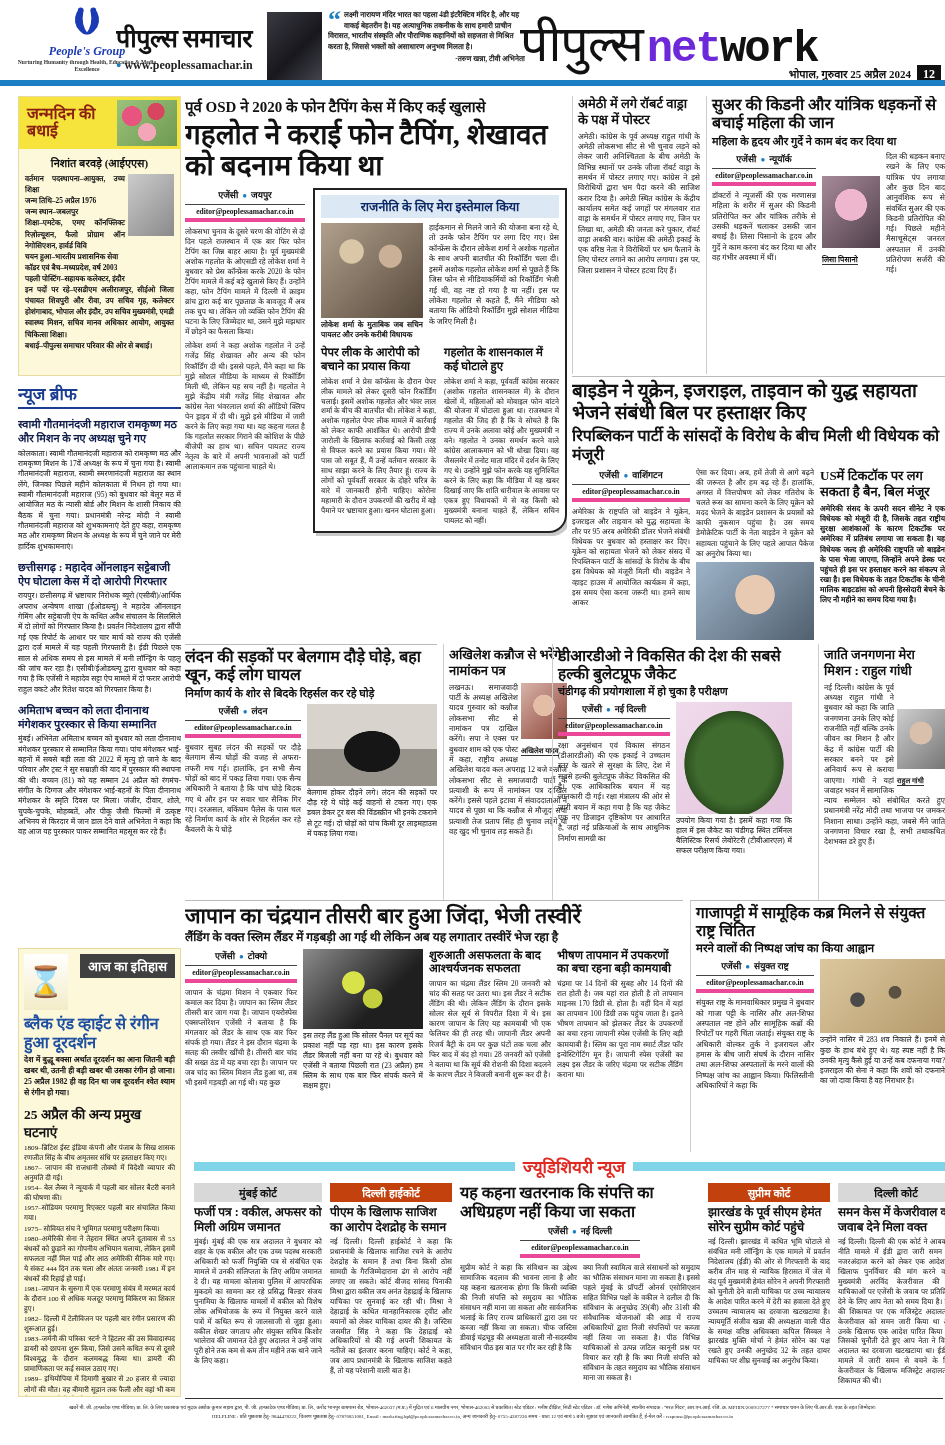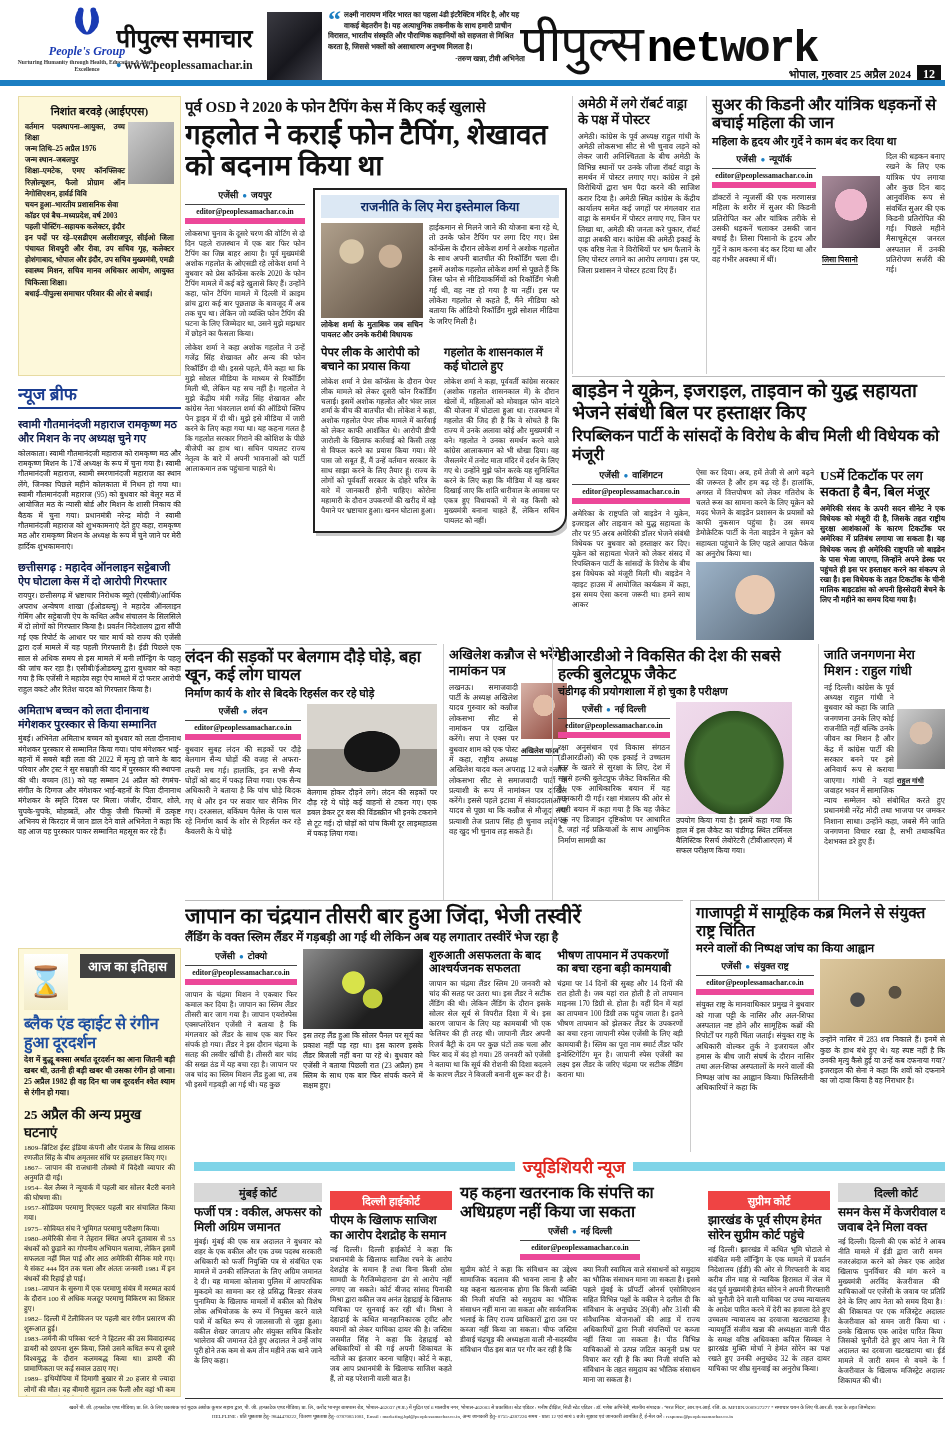--- a/index.html
+++ b/index.html
@@ -12,31 +12,31 @@
   .pg-script { color:#1a3bb3; font-style:italic; font-weight:bold; font-size:12px; font-family:"Liberation Serif", serif; }
   .pg-tag { color:#333; font-size:5.6px; font-weight:bold; line-height:1.3; }
   .paper-name { font-size:25px; font-weight:900; letter-spacing:-0.5px; white-space:nowrap; }
   .site-row { font-size:12px; font-weight:bold; margin-top:4px; color:#222; }
   .bdot-sm { color:#1b7ec2; font-size:9px; vertical-align:1px; margin-right:3px; }
   .quote-block { font-size:7.3px; font-weight:bold; color:#222; line-height:1.45; }
   .qmark { float:left; color:#1b7ec2; font-size:26px; line-height:0.8; margin-right:3px; font-family:"Liberation Serif", serif; }
   .q-attr { text-align:right; margin-top:2px; }
   .net-line { white-space:nowrap; }
   .net-hindi { font-size:50px; font-weight:400; letter-spacing:-1px; }
-  .net-red { font-family:"Liberation Mono", monospace; font-weight:bold; font-size:44px; color:#000000; letter-spacing:-2px; }
+  .net-red { font-family:"Liberation Mono", monospace; font-weight:bold; font-size:44px; color:#6d28d9; letter-spacing:-2px; }
   .net-black { font-family:"Liberation Mono", monospace; font-weight:bold; font-size:44px; color:#111; letter-spacing:-2px; }
   .date-row { position:absolute; right:2px; bottom:0; font-size:11px; font-weight:bold; }
   .page-box { display:inline-block; background:#111; color:#fff; font-size:12px; font-weight:bold; padding:2px 6px; margin-left:6px; }
   .blue-rule { background:#1b7ec2; }
 
   
   .kicker { font-size:15px; font-weight:800; }
   .byl { font-size:9px; font-weight:bold; text-align:center; }
   .bdot { color:#1b7ec2; margin:0 4px; font-size:8px; }
-  .eml { font-size:7.5px; font-weight:bold; text-align:center; border-top:1px solid #444; border-bottom:6px solid #ec4899; padding:2px 0; margin:3px 0 5px 0; }
+  .eml { font-size:7.5px; font-weight:bold; text-align:center; border-top:1px solid #444; border-bottom:4px solid #ec4899; padding:2px 0; margin:3px 0 5px 0; }
   .bodytx { font-size:7.6px; line-height:1.36; text-align:justify; }
   .caption { font-size:7.5px; line-height:1.36; text-align:justify; margin-top:2px; }
   .pname { font-size:7.6px; font-weight:bold; border-bottom:1px solid #333; display:inline-block; margin-top:2px; }
   .ph { width:100%; }
 
   
   .ph-dark   { background:linear-gradient(135deg,#3a3a42,#17171d 55%,#474750); }
   .ph-gray   { background:linear-gradient(135deg,#cccccc,#8a8a8a); }
   .ph-flowers{ background:radial-gradient(circle at 25% 35%,#e75480 18%,transparent 19%),radial-gradient(circle at 65% 25%,#d8455f 16%,transparent 17%),radial-gradient(circle at 50% 70%,#f3a6b8 20%,transparent 21%),linear-gradient(135deg,#9bc27a,#6f9a52); }
   .ph-gehlot { background:radial-gradient(circle at 30% 30%,#d9c7a8 12%,transparent 13%),radial-gradient(circle at 68% 35%,#c9b096 12%,transparent 13%),linear-gradient(135deg,#b0a08c,#57493c); }
@@ -92,21 +92,21 @@
   .sep-l { border-left:1px solid #ccc; }
   .band { border-top:1px solid #bbb; }
 
   
   .jud-head { display:flex; align-items:center; gap:8px; margin-bottom:5px; }
   .cyan-bar { height:9px; background:#7fd4e8; flex:1; }
   .jud-title { color:#e02a22; font-size:17px; font-weight:900; white-space:nowrap; }
   .jud-cols { display:flex; gap:8px; }
   .court-label { font-size:11px; font-weight:800; text-align:center; padding:2px 0; margin-bottom:3px; }
   .lbl-gray { background:#d8d8d8; color:#111; }
-  .lbl-blue { background:#ef4444; color:#fff;margin-top:8px; }
+  .lbl-blue { background:#c2410c; color:#fff; }
   .c-h { font-size:12px; font-weight:900; line-height:1.22; margin-bottom:3px; }
   .cen-h { font-size:16px; font-weight:900; line-height:1.2; margin-bottom:3px; }
 
   
   .f-rule { margin-left:185px; width:758px; border-top:1.5px solid #333; }
   .f-lines { text-align:center; font-size:5px; color:#222; line-height:1.8; padding:4px 12px; }
 </style>
 </head>
 <body>
 
@@ -140,20 +140,24 @@
         <span class="net-red">net</span><span class="net-black">work</span>
       </div>
       <div class="date-row">
         <span>भोपाल, गुरुवार 25 अप्रैल 2024</span><span class="page-box">12</span>
       </div>
     </div>
     <div class="abs blue-rule" style="left:0;top:80px;width:945px;height:6px;"></div>
   </div>
 
   <div class="abs box-cream" style="left:18px;top:96px;width:163px;height:280px;">
+    <div class="bd-head">
+      <div class="bd-title">जन्मदिन की बधाई</div>
+      <div class="bd-flowers ph-flowers"></div>
+    </div>
     <div class="bd-body">
       <div class="bd-name">निशांत बरवड़े (आईएएस)</div>
       <div class="bd-photo ph-gray"></div>
       <div>
           <div class="li">वर्तमान पदस्थापना–आयुक्त, उच्च शिक्षा</div>
           <div class="li">जन्म तिथि–25 अप्रैल 1976</div>
           <div class="li">जन्म स्थान–जबलपुर</div>
           <div class="li">शिक्षा–एमटेक, एमए कॉनफ्लिक्ट रिज़ोल्यूशन, फैलो प्रोग्राम ऑन नेगोसिएशन, हार्वर्ड विवि</div>
           <div class="li">चयन हुआ–भारतीय प्रशासनिक सेवा</div>
           <div class="li">कॉडर एवं बैच–मध्यप्रदेश, वर्ष 2003</div>

